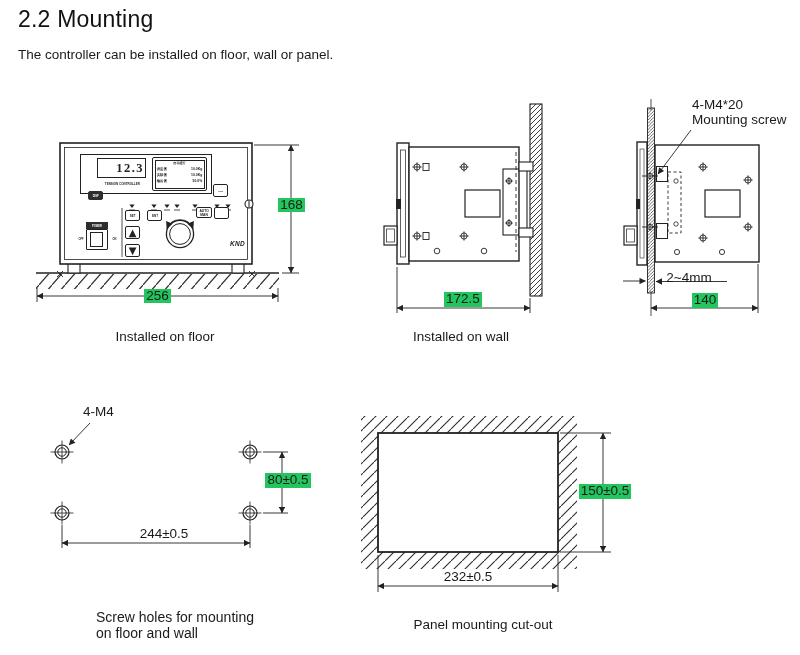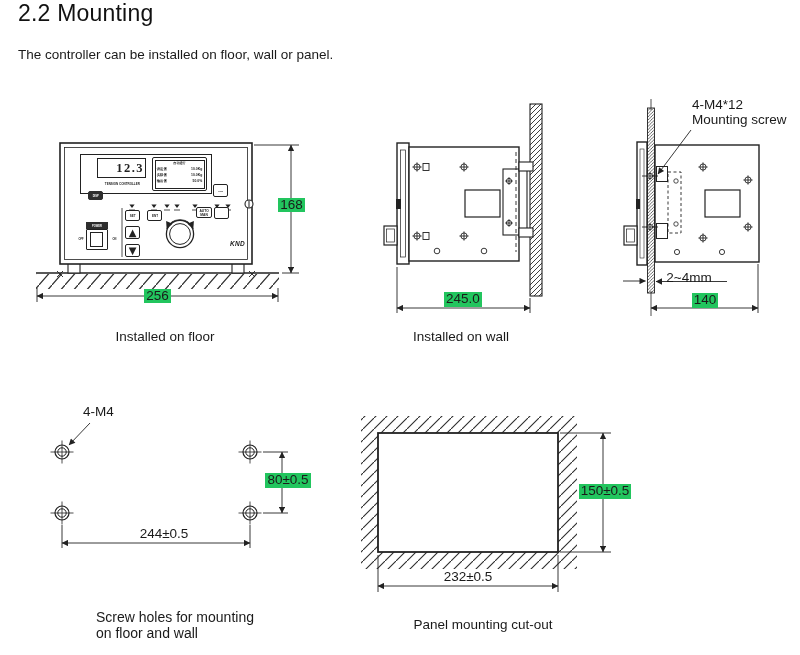--- a/index.html
+++ b/index.html
@@ -221,21 +221,21 @@
         <line x1="560" y1="433" x2="611" y2="433"></line>
         <line x1="560" y1="552" x2="611" y2="552"></line>
         <line x1="603" y1="433" x2="603" y2="552" marker-start="url(#ah)" marker-end="url(#ah)"></line>
         <line x1="378" y1="555" x2="378" y2="592"></line>
         <line x1="558" y1="555" x2="558" y2="592"></line>
         <line x1="378" y1="586" x2="558" y2="586" marker-start="url(#ah)" marker-end="url(#ah)"></line>
       </g>
     </g>
   </svg>
 
-  <div class="lbl title" style="left:18px;top:0">2.2 Mounting</div>
+  <div class="lbl title" style="left:18px;top:6px">2.2 Mounting</div>
   <div class="lbl intro" style="left:18px;top:47px">The controller can be installed on floor, wall or panel.</div>
 
   <div class="box" style="left:80px;top:154px;width:132px;height:40px"></div>
   <div class="box" style="left:97px;top:158px;width:49px;height:20px"></div>
   <div class="seg" style="left:98px;top:161px;width:46px">12.3</div>
   <div class="micro" style="left:97px;top:180px;width:51px;height:7px;--s:.3">
       <span>TENSION CONTROLLER</span>
     </div>
   <div class="box" style="left:152px;top:157px;width:55px;height:34px;border-width:1.2px;border-radius:2px"></div>
   <div class="box" style="left:154.5px;top:159.5px;width:50px;height:29px;border-width:0.8px"></div>
@@ -291,23 +291,23 @@
     </div>
   <div class="brand" style="left:230px;top:240px">KND</div>
 
   <div class="dim bgw" style="left:276px;top:197px;width:31px;height:16px">
       <span>168</span>
     </div>
   <div class="dim bgw" style="left:139px;top:288px;width:37px;height:16px">
       <span>256</span>
     </div>
   <div class="dim bgw" style="left:439px;top:292px;width:48px;height:15px">
-      <span>245.0</span>
-    </div>
-  <div class="lbl" style="left:692px;top:97px">4-M4*12</div>
+      <span>172.5</span>
+    </div>
+  <div class="lbl" style="left:692px;top:97px">4-M4*20</div>
   <div class="lbl" style="left:692px;top:112px">Mounting screw</div>
   <div class="dim" style="left:658px;top:264px;width:62px;height:28px">
       <span>2~4mm</span>
     </div>
   <div class="dim bgw" style="left:686px;top:293px;width:38px;height:15px">
       <span>140</span>
     </div>
   <div class="lbl" style="left:83px;top:404px">4-M4</div>
   <div class="dim bgw" style="left:263px;top:473px;width:50px;height:15px">
       <span>80±0.5</span>

